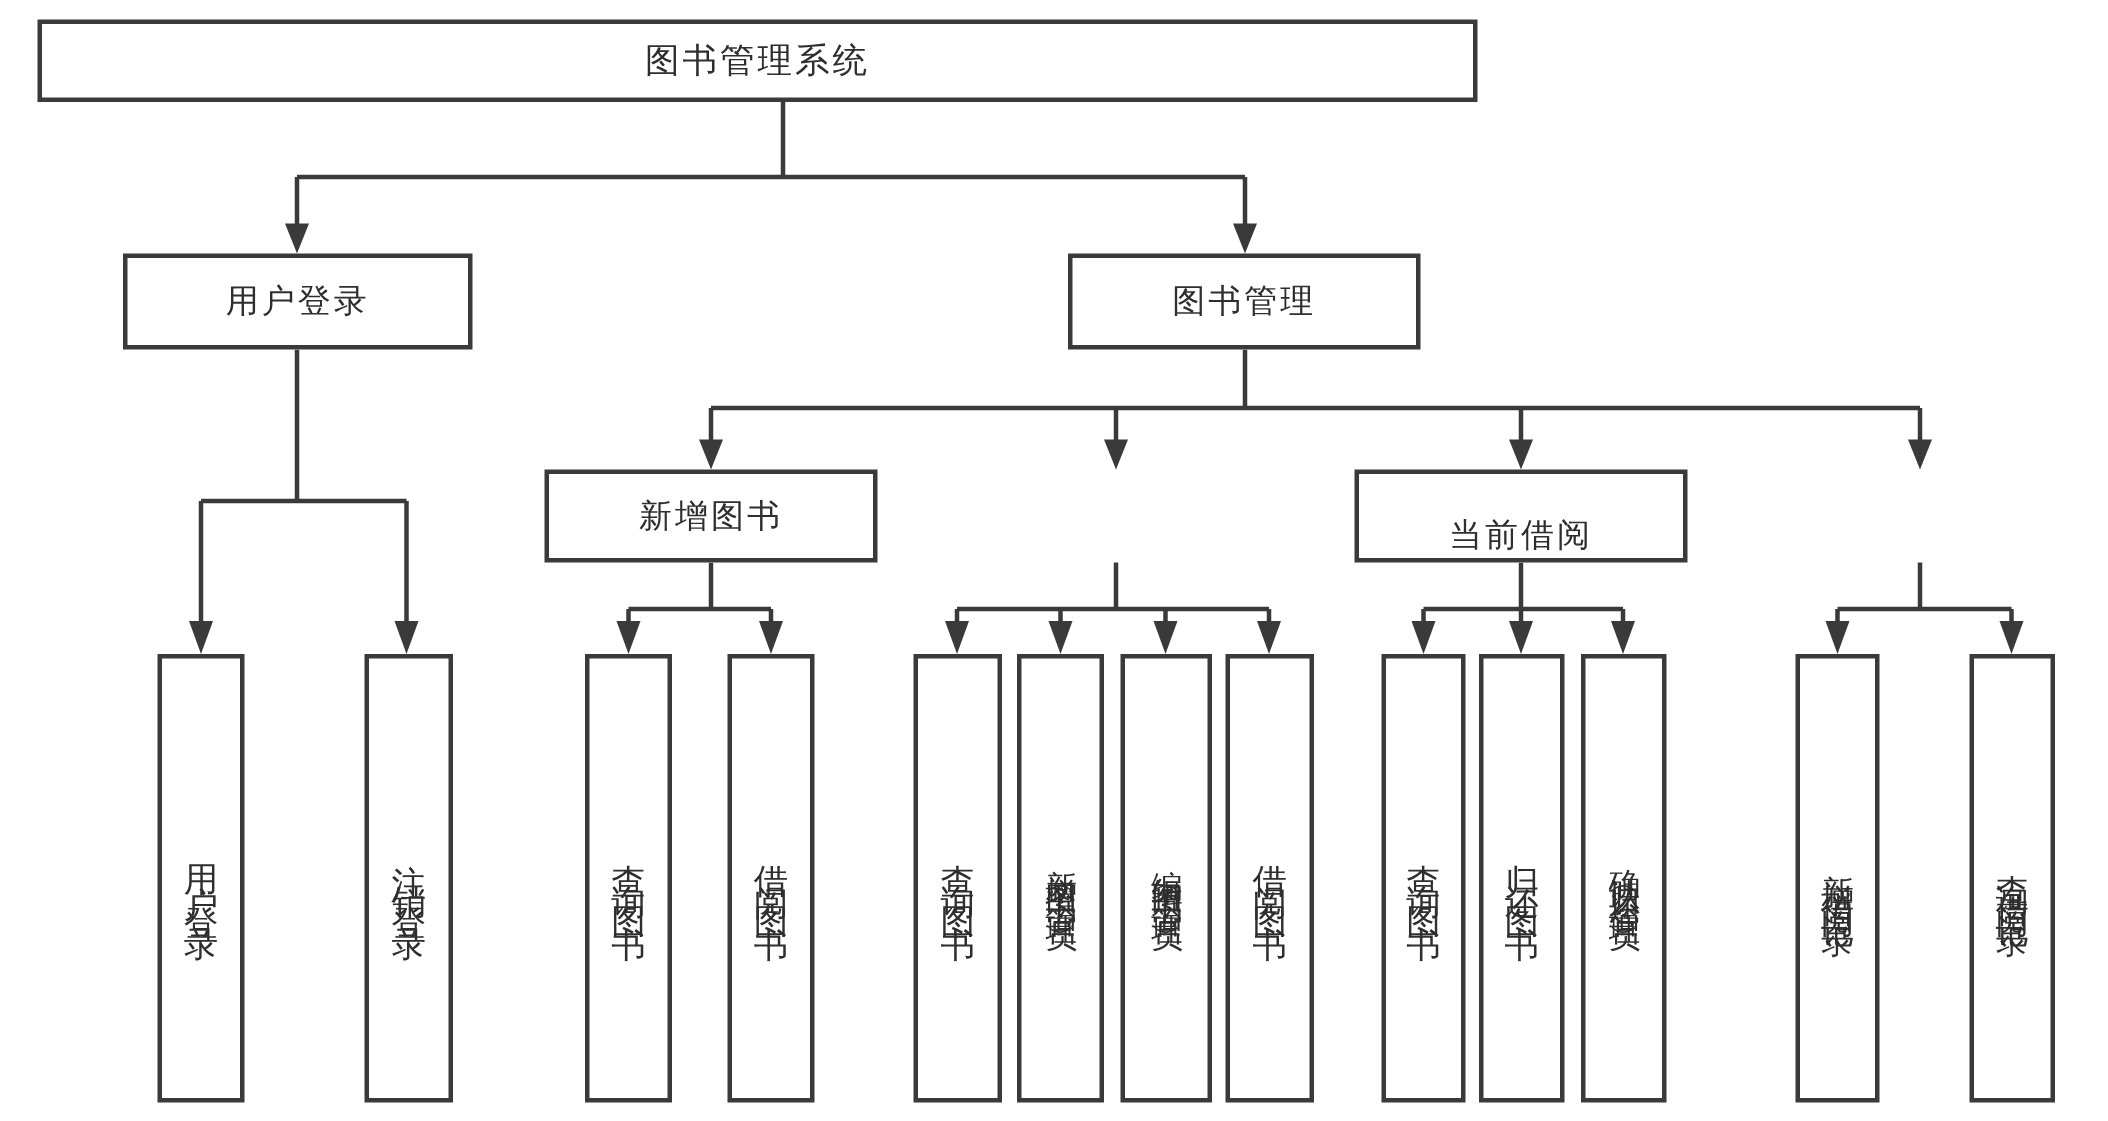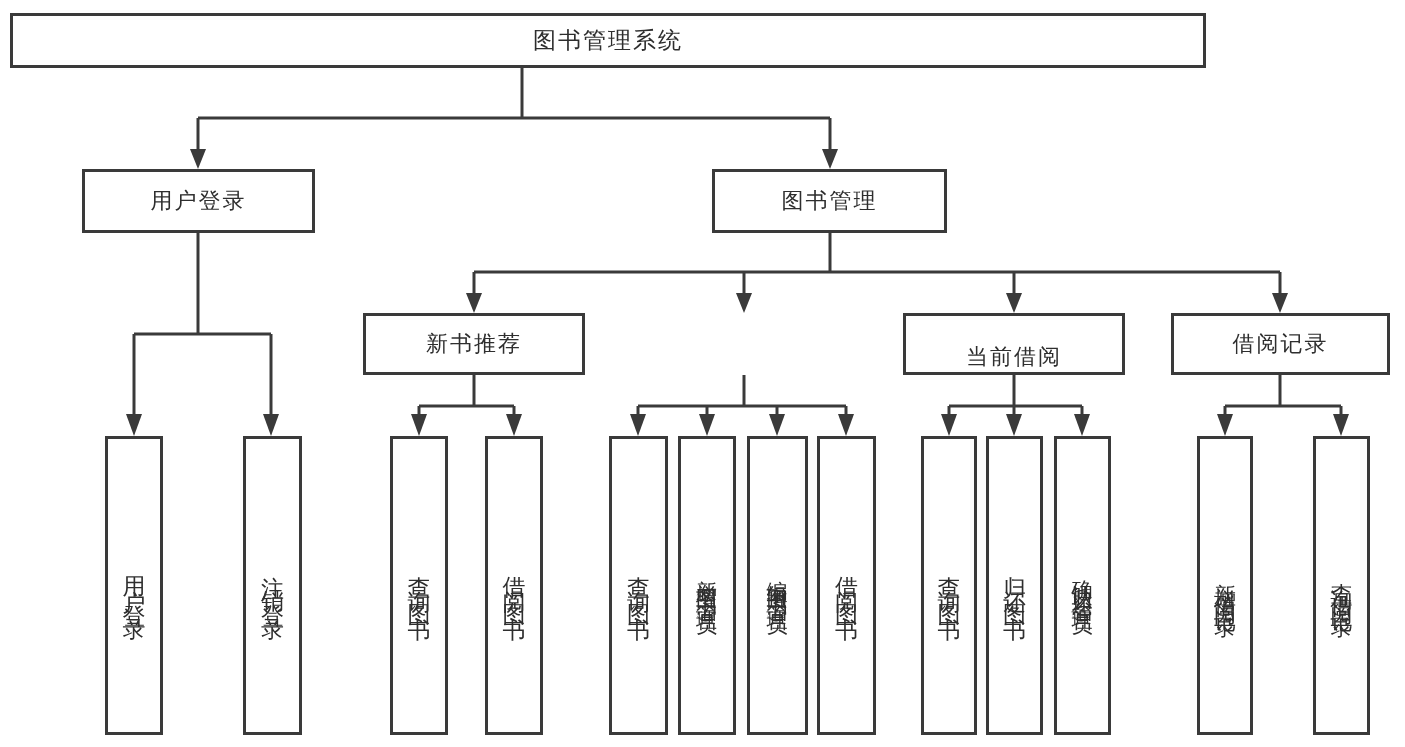--- a/index.html
+++ b/index.html
@@ -128,40 +128,37 @@
     <g>
       <path d="M1280 375 V406" fill="none"></path>
       <path d="M1225 406 H1341" fill="none"></path>
       <path d="M1225 406 V416" fill="none"></path>
       <path d="M1341 406 V416" fill="none"></path>
       <polygon points="1217,414 1233,414 1225,436" stroke="none"></polygon>
       <polygon points="1333,414 1349,414 1341,436" stroke="none"></polygon>
     </g>
   </svg>
 
-  <div class="node root" style="left:10px; top:13px; width:1196px; height:55px;align-items:center;">
+  <div class="node root" style="left:25px; top:13px; width:960px; height:55px;align-items:center;">
     <span>图书管理系统</span>
   </div>
 
   <div class="node" style="left:82px; top:169px; width:233px; height:64px;">
     <span>用户登录</span>
   </div>
   <div class="node" style="left:712px; top:169px; width:235px; height:64px;">
     <span>图书管理</span>
   </div>
 
   <div class="node" style="left:363px; top:313px; width:222px; height:62px;">
-    <span>新书推荐</span>
+    <span>新增图书</span>
   </div>
   <div class="node" style="left:903px; top:313px; width:222px; height:62px;align-items:flex-end;">
     <span>当前借阅</span>
   </div>
-  <div class="node" style="left:1171px; top:313px; width:219px; height:62px;">
-    <span>借阅记录</span>
-  </div>
 
   <div class="node leaf" style="left:105px; top:436px; width:58px; height:299px;">
     <span class="vtext v4">用户登录</span>
   </div>
   <div class="node leaf" style="left:243px; top:436px; width:59px; height:299px;">
     <span class="vtext v4">注销登录</span>
   </div>
 
   <div class="node leaf" style="left:390px; top:436px; width:58px; height:299px;">
     <span class="vtext v4">查询图书</span>

